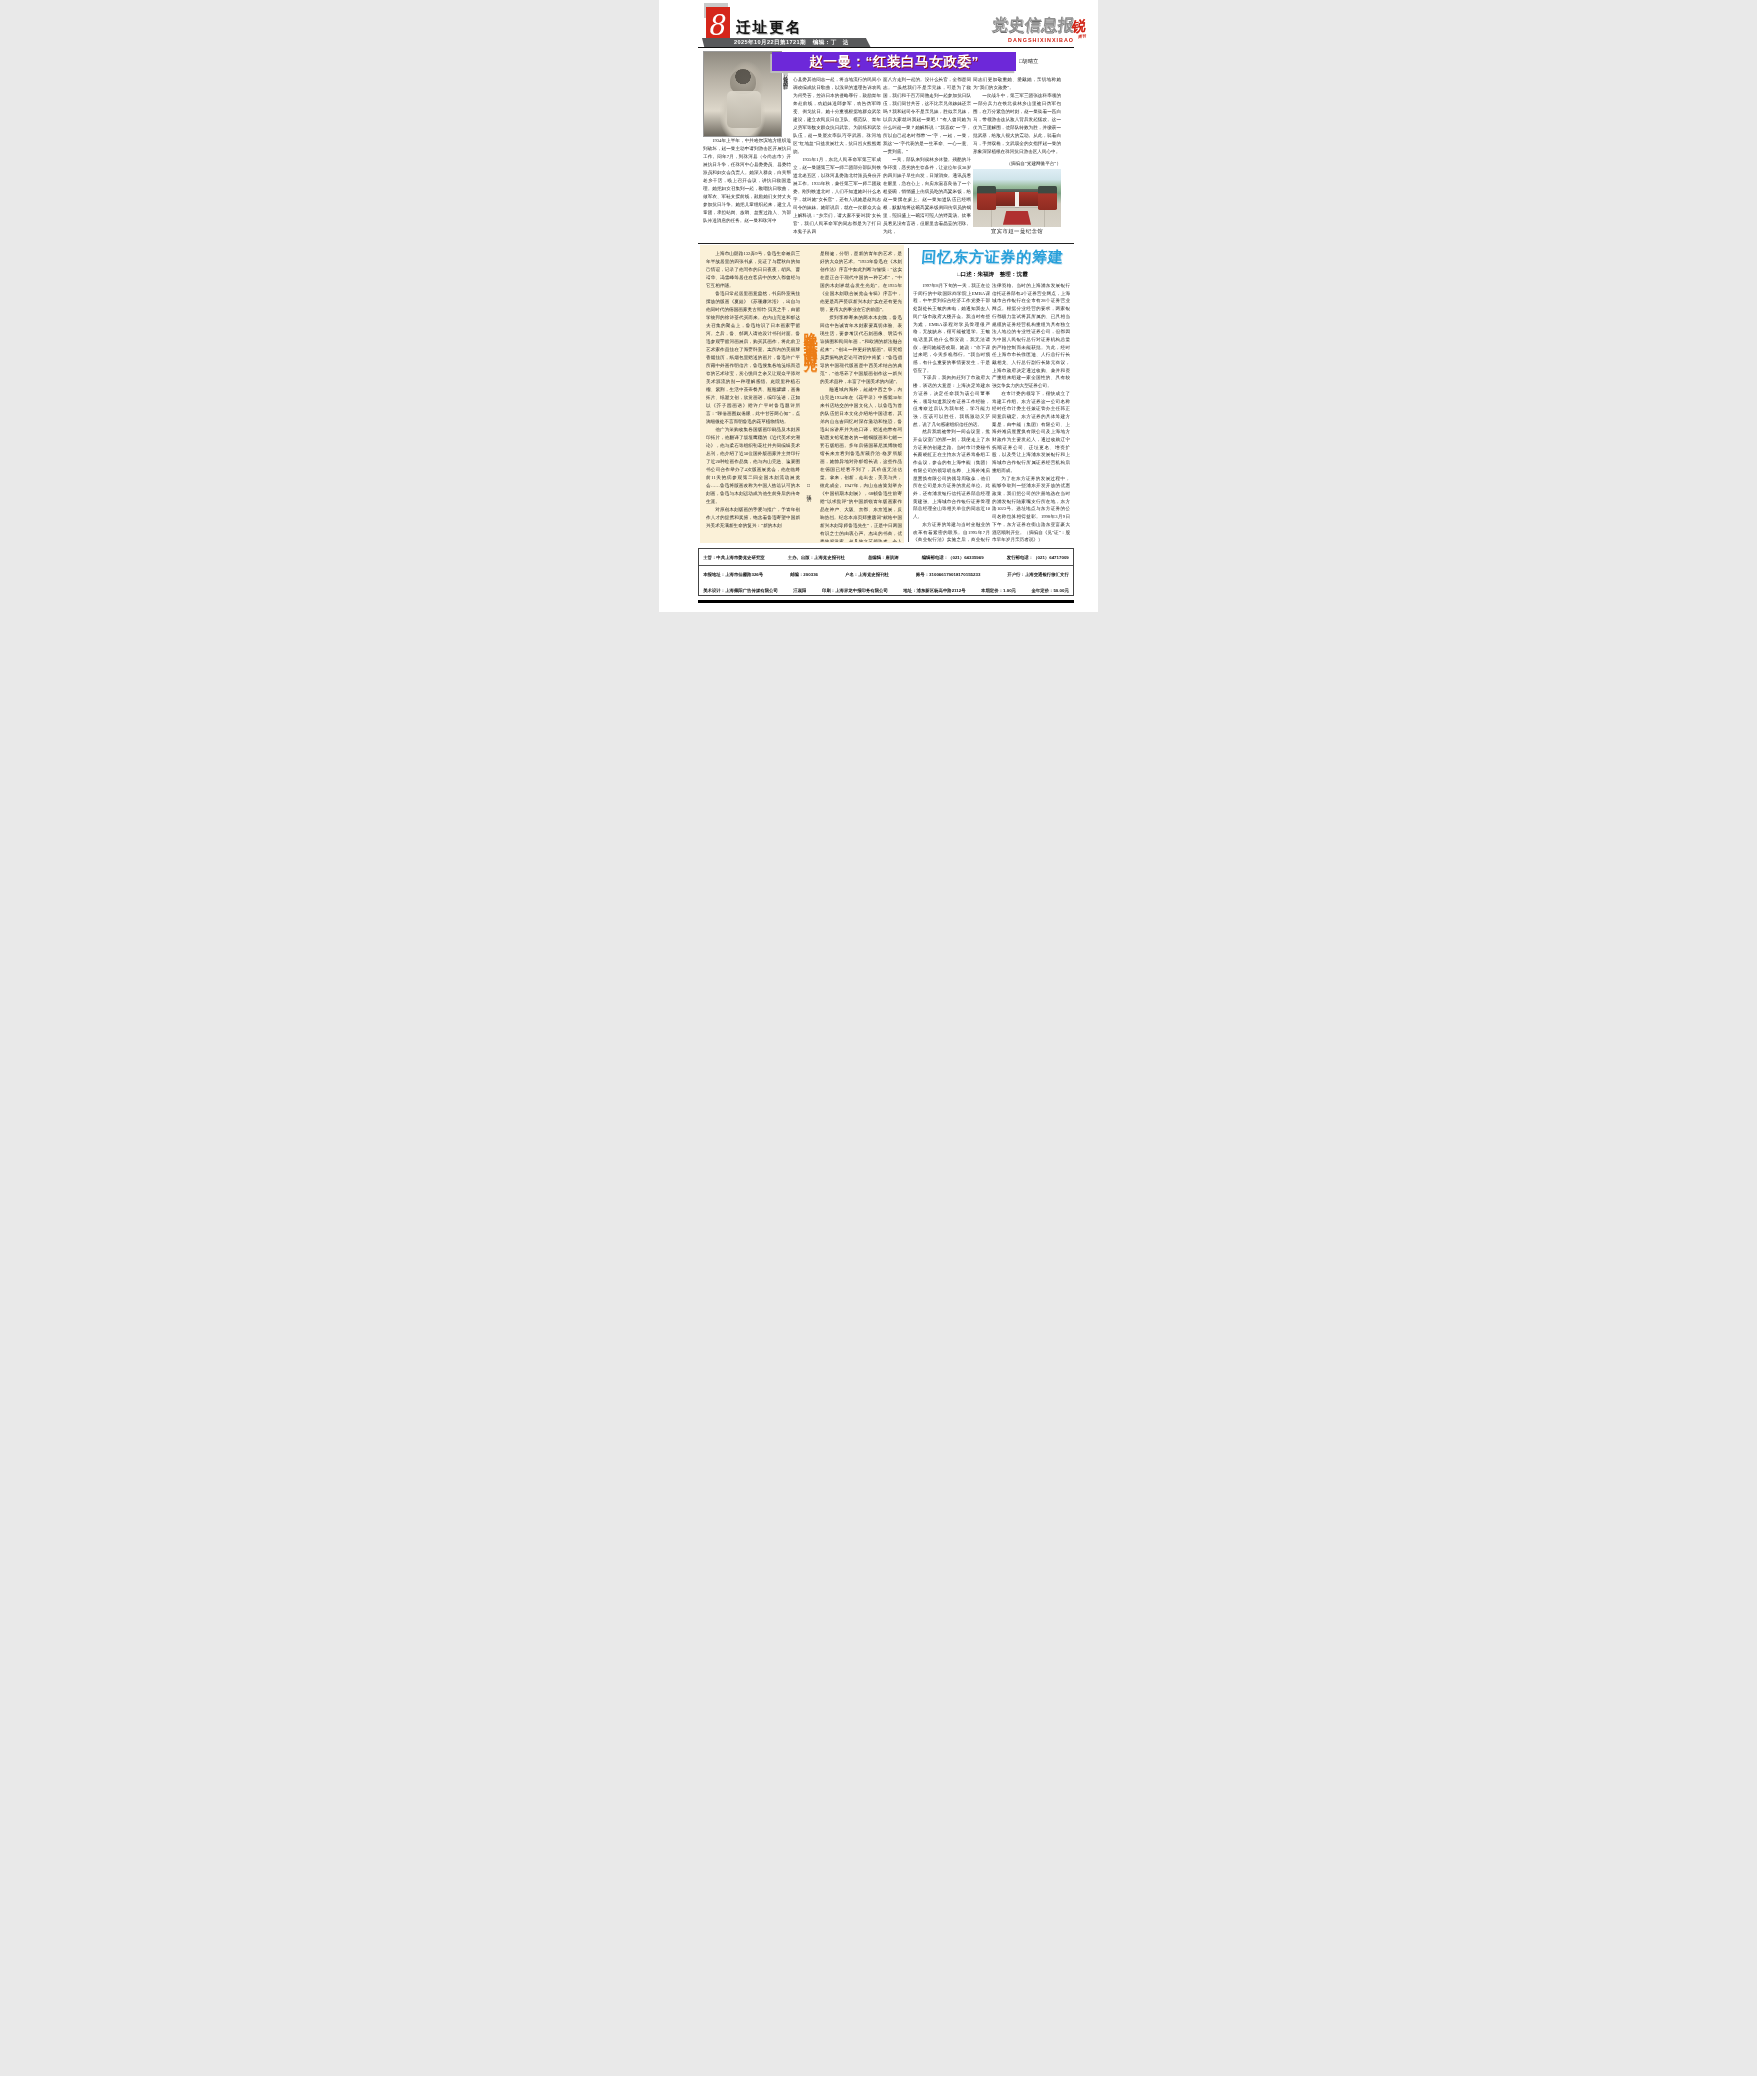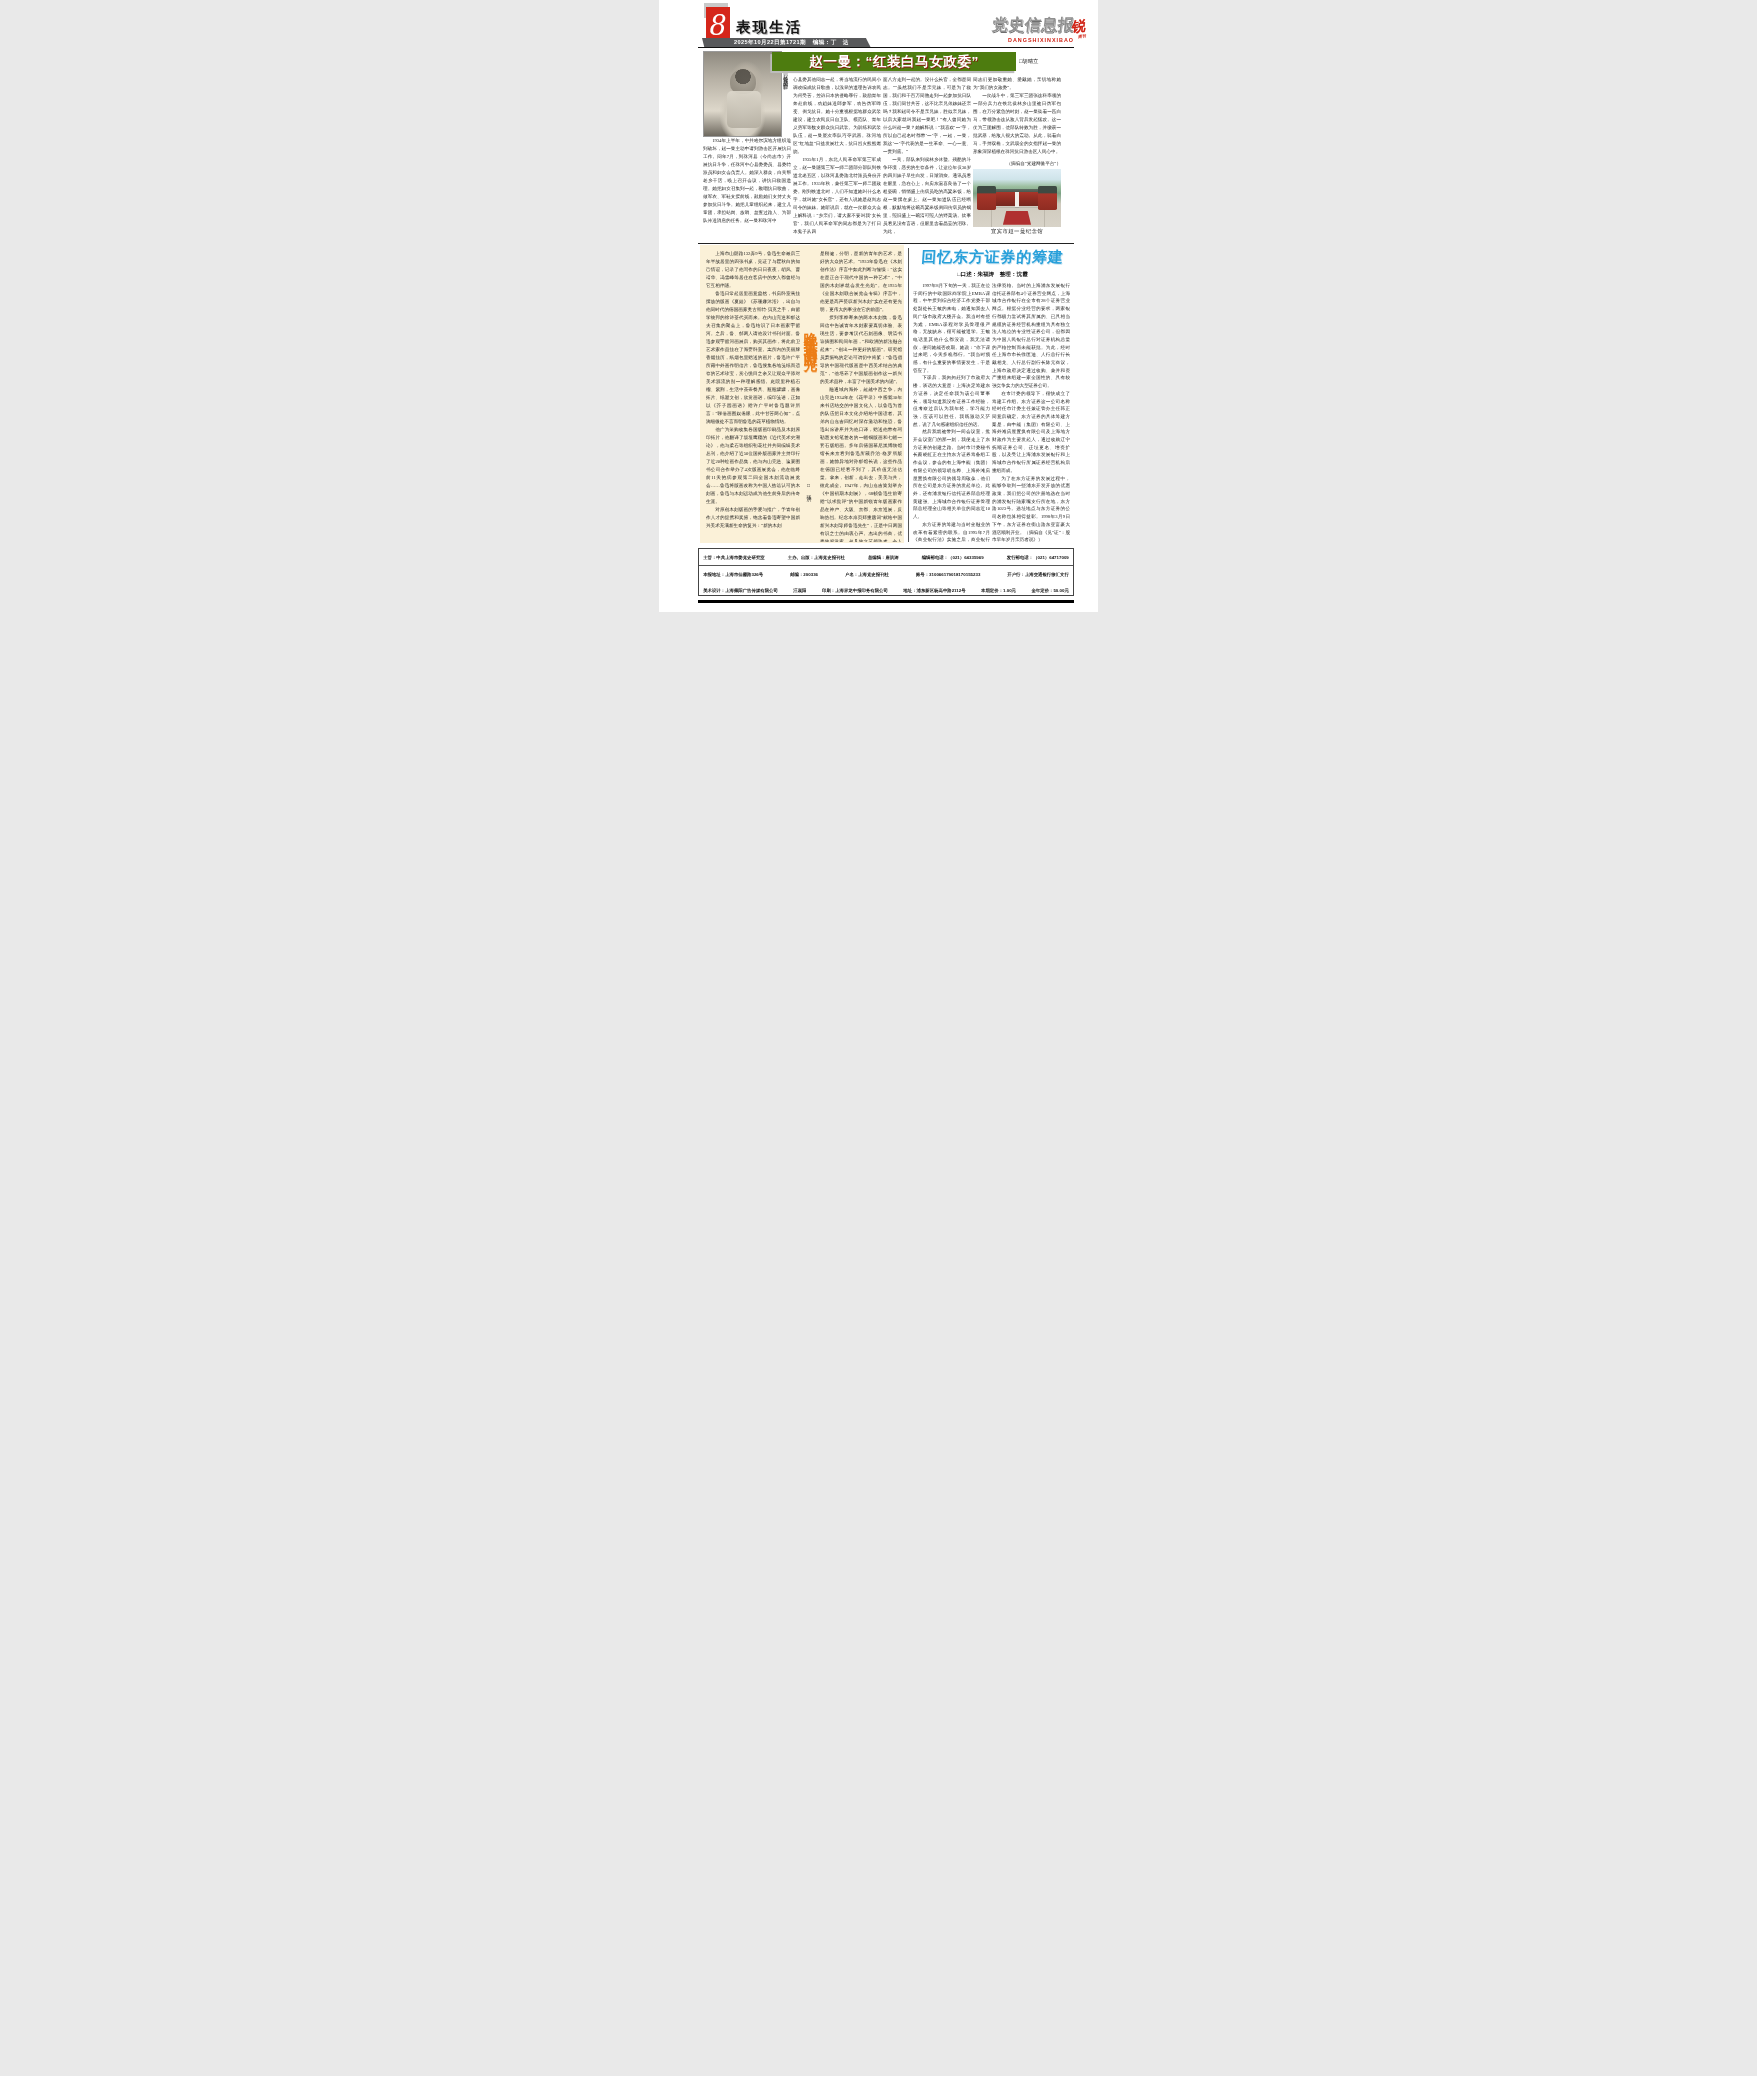--- a/index.html
+++ b/index.html
@@ -29,21 +29,21 @@
   
   .photo1{left:44px;top:51px;width:77px;height:84px;border:0.4px solid #999;background:
      radial-gradient(25px 33px at 55% 38%,#d8d2c6 0%,#b8b1a4 45%,transparent 70%),
      radial-gradient(29px 37px at 50% 75%,#efece4 0%,#cfc9bc 60%,transparent 80%),
      linear-gradient(180deg,#8f8a80 0%,#b5afa3 30%,#ded8cb 70%,#6e695f 100%);}
   .photo1 .fig{position:absolute;left:34%;top:20%;width:34%;height:30%;border-radius:50% 50% 40% 40%;
      background:radial-gradient(circle at 50% 30%,#4a463f 0%,#4a463f 35%,#9a9488 36%,#847e72 100%);opacity:.85;}
   .photo1 .fig2{position:absolute;left:30%;top:47%;width:44%;height:44%;border-radius:5px;
      background:linear-gradient(180deg,#ddd8cc,#b3ada0);opacity:.9;}
   .photo1-caption{left:124px;top:70px;height:66px;writing-mode:vertical-rl;font-size:5.2px;letter-spacing:1.2px;color:#2b2b2b;}
-  .title-bar{left:113px;top:52px;width:244px;height:19px;background:#4d7c0f;box-shadow:-1.7px 2.1px 0 #bcbcbc;
+  .title-bar{left:113px;top:52px;width:244px;height:19px;background:#6d28d9;box-shadow:-1.7px 2.1px 0 #bcbcbc;
      display:flex;align-items:center;justify-content:center;}
   .title-bar h2{margin:0;color:#fff;font-family:"Liberation Sans","DejaVu Sans",sans-serif;
      font-size:13.7px;font-weight:900;letter-spacing:0.4px;text-shadow:0.8px 0.8px 0 #8e120a;}
   .byline1{left:360px;top:58px;font-size:5.4px;color:#222;}
   .p{margin:0;text-align:justify;text-indent:2em;}
   .cont{text-indent:0;}
   .a1col{font-size:4.6px;line-height:8px;overflow:hidden;}
   .c1a{left:44px;top:137px;width:88px;height:105px;}
   .c2a{left:134px;top:76px;width:88px;height:166px;}
   .c3a{left:224px;top:76px;width:88px;height:166px;}
@@ -89,21 +89,21 @@
 <body>
 
 <div class="page">
 
   <div>
     <div class="abs pagenum-shadow"></div>
     <div class="abs pagenum">
       <span>8</span>
     </div>
     <div class="abs pagenum-foot"></div>
-    <div class="abs section-title">表现生活</div>
+    <div class="abs section-title">迁址更名</div>
     <div class="abs date-banner">
       <span class="d1">2025年10月22日第1721期</span>
       <span class="d2">编辑：丁　达</span>
     </div>
     <div class="abs masthead">
       <div class="masthead-cn">党史信息报</div>
       <div class="masthead-badge">
         <span>锐</span>
         <small>周刊</small>
       </div>

